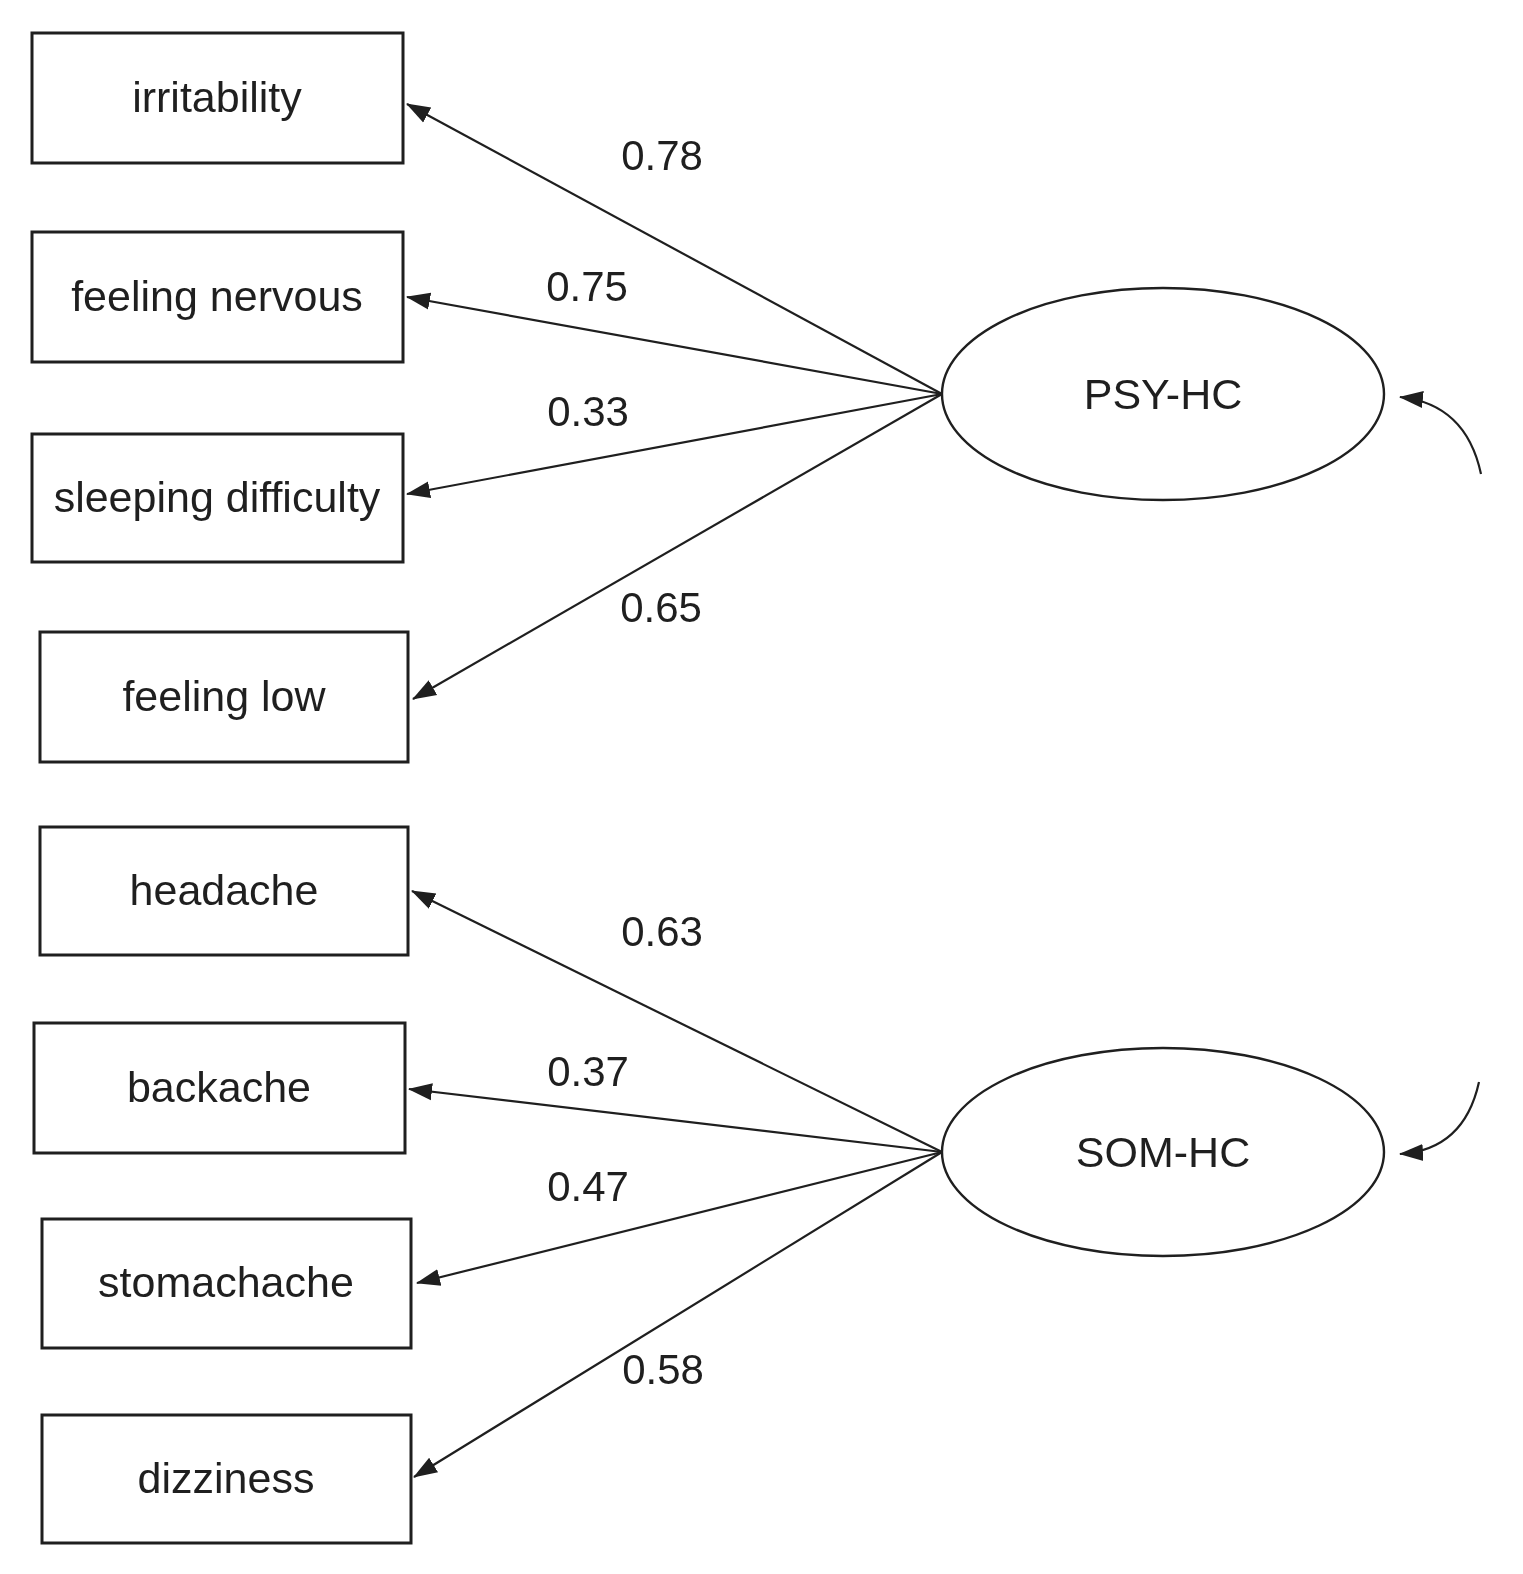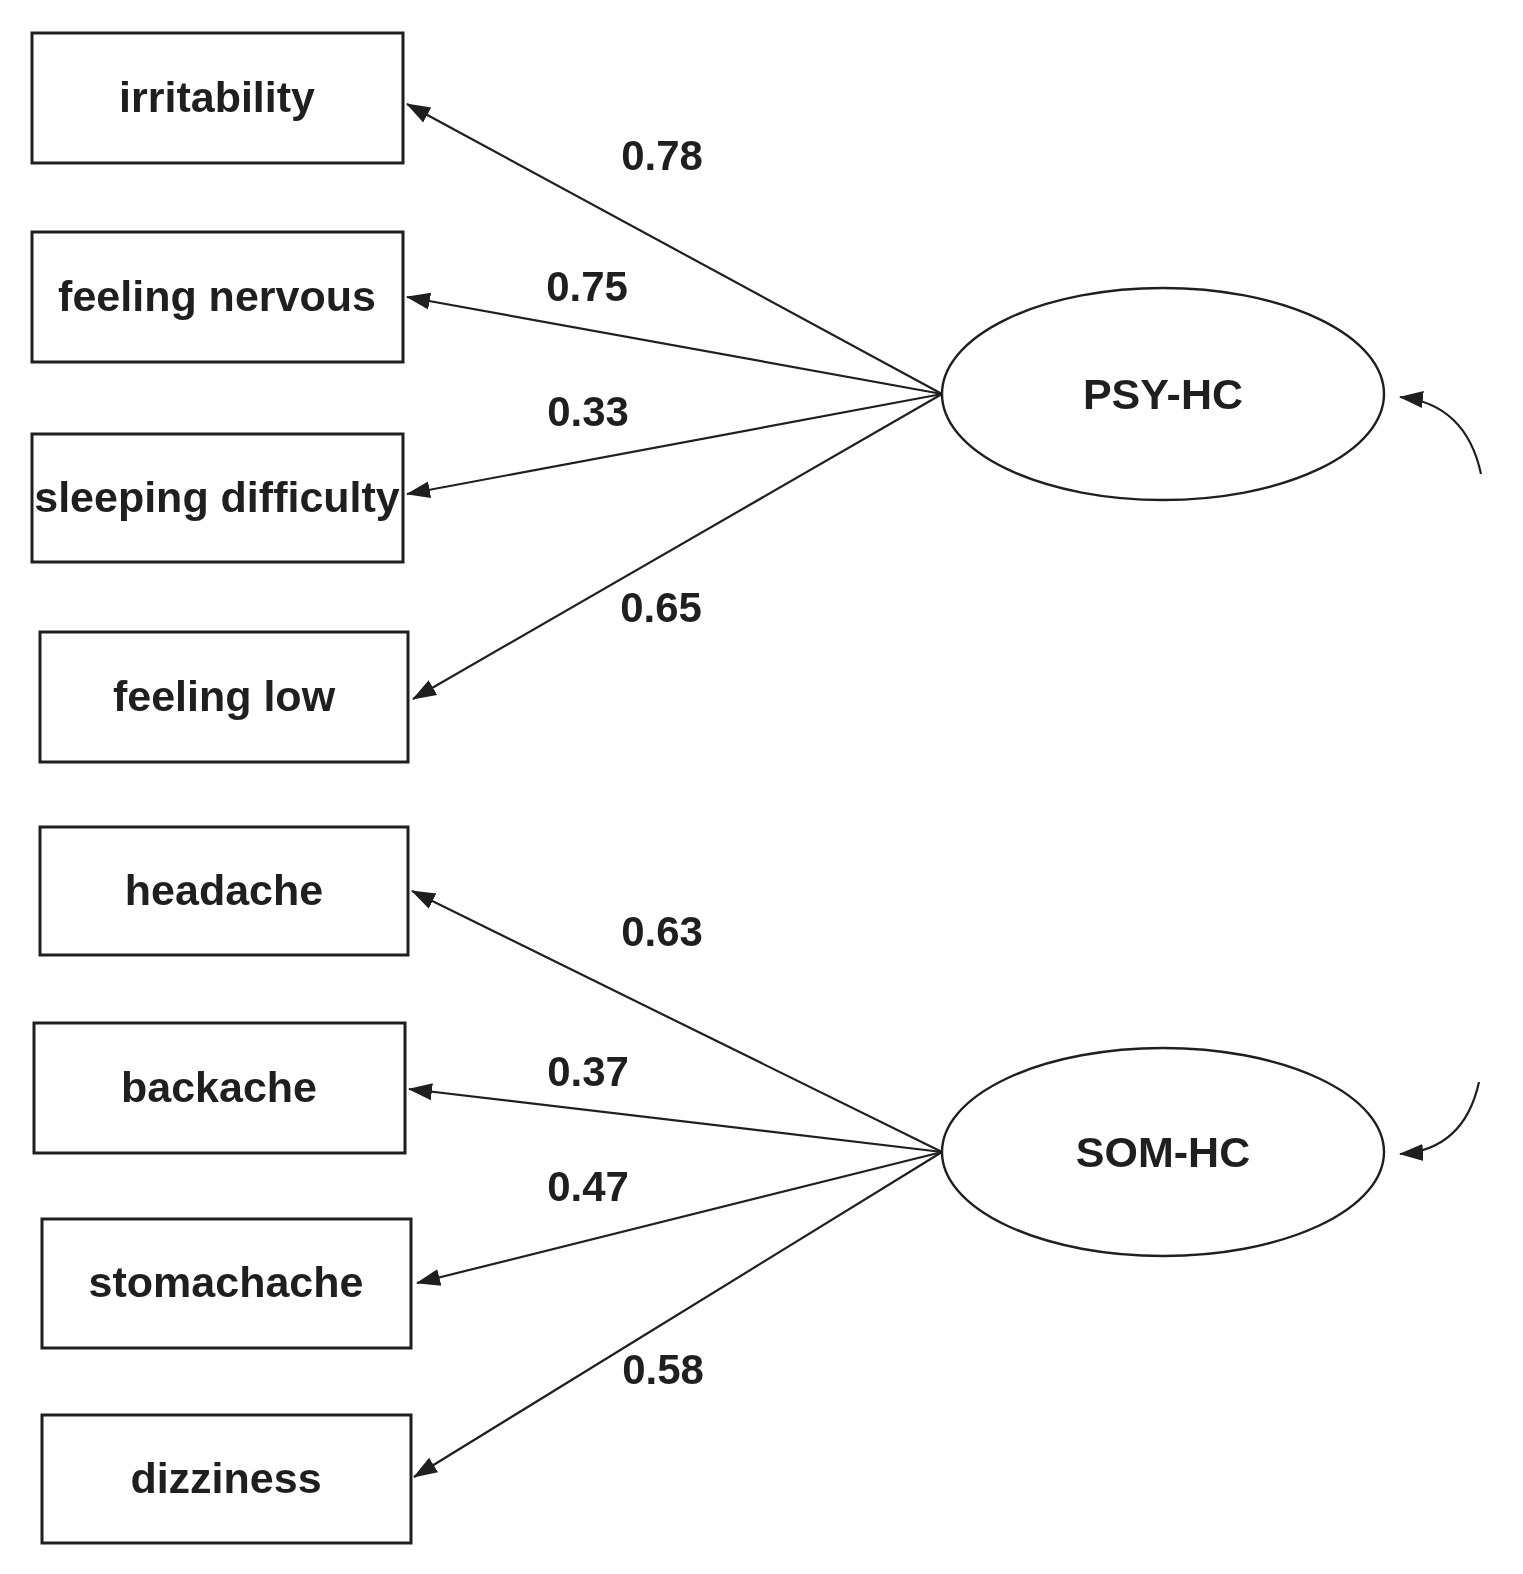--- a/index.html
+++ b/index.html
@@ -1,17 +1,17 @@
 <!DOCTYPE html>
 <html style="--ink: #1f1f1f; --bg: #ffffff;"><head>
 <meta charset="utf-8">
 <style>
   :root { --ink:#1f1f1f; --bg:#ffffff; }
   html,body { margin:0; padding:0; background:var(--bg,#fff); }
-  .stage { width:1523px; height:1574px; position:relative; background:var(--bg,#fff);font-weight:bold; }
+  .stage { width:1523px; height:1574px; position:relative; background:var(--bg,#fff); }
   svg { display:block; }
   svg text {
     font-family:"Liberation Sans", sans-serif;
     fill:var(--ink,#1f1f1f);
   }
   .box  { fill:#ffffff; stroke:var(--ink,#1f1f1f); stroke-width:3; }
   .oval { fill:#ffffff; stroke:var(--ink,#1f1f1f); stroke-width:2.4; }
   .arrow{ stroke:var(--ink,#1f1f1f); stroke-width:2.2; fill:none; }
   .boxlbl  { font-size:43px; text-anchor:middle; }
   .ovallbl { font-size:43px; text-anchor:middle; }

